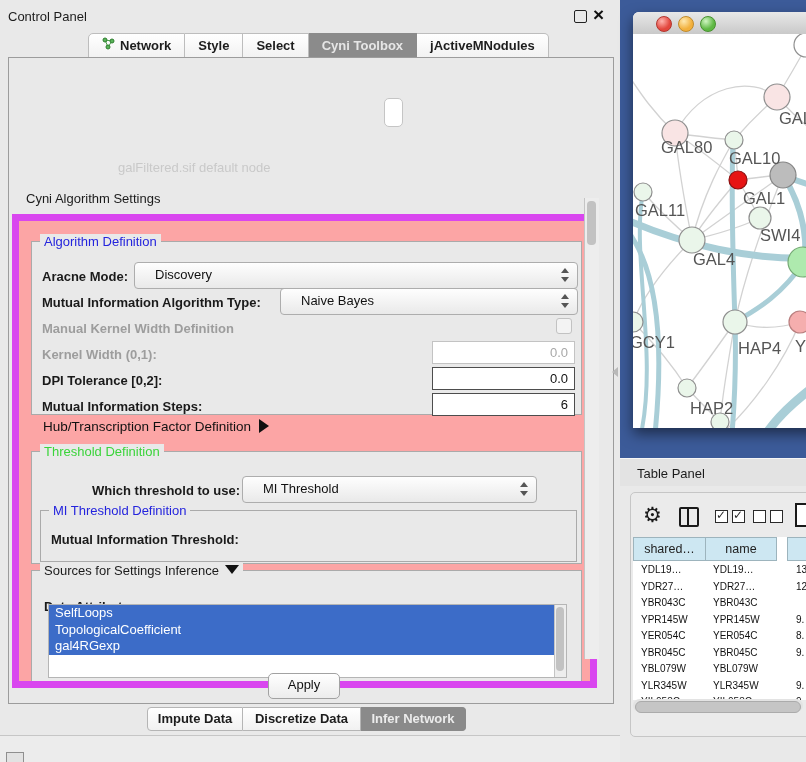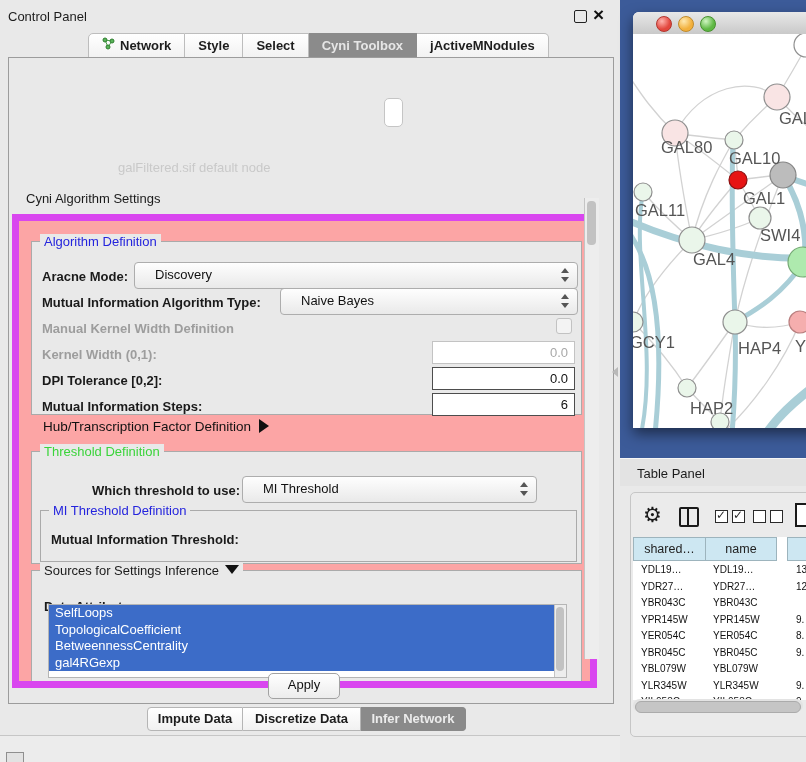--- a/index.html
+++ b/index.html
@@ -187,21 +187,20 @@
       </div>
 
       <div class="abs group" style="left:12px;top:349px;width:549px;height:130px;">
         <div class="abs box-title" style="left:8px;top:-8px;">
           <span>Sources for Settings Inference</span><span class="tri-down"></span>
         </div>
         <div class="abs lbl" style="left:12px;top:28px;">Data Attributes</div>
         <div class="abs listbox" style="left:16px;top:33px;width:517px;height:72px;">
           <div class="list-item">SelfLoops</div>
           <div class="list-item">TopologicalCoefficient</div>
-          <div class="list-item">BetweennessCentrality</div>
           <div class="list-item">gal4RGexp</div>
           <div class="abs vscroll" style="right:0;top:0;width:11px;height:72px;">
             <div class="vthumb abs" style="left:1px;top:2px;width:8px;height:64px;"></div>
           </div>
         </div>
       </div>
     </div>
 
     <div class="abs vscroll" style="left:584px;top:198px;width:14px;height:461px;">
       <div class="vthumb abs" style="left:2px;top:3px;width:9px;height:44px;"></div>

